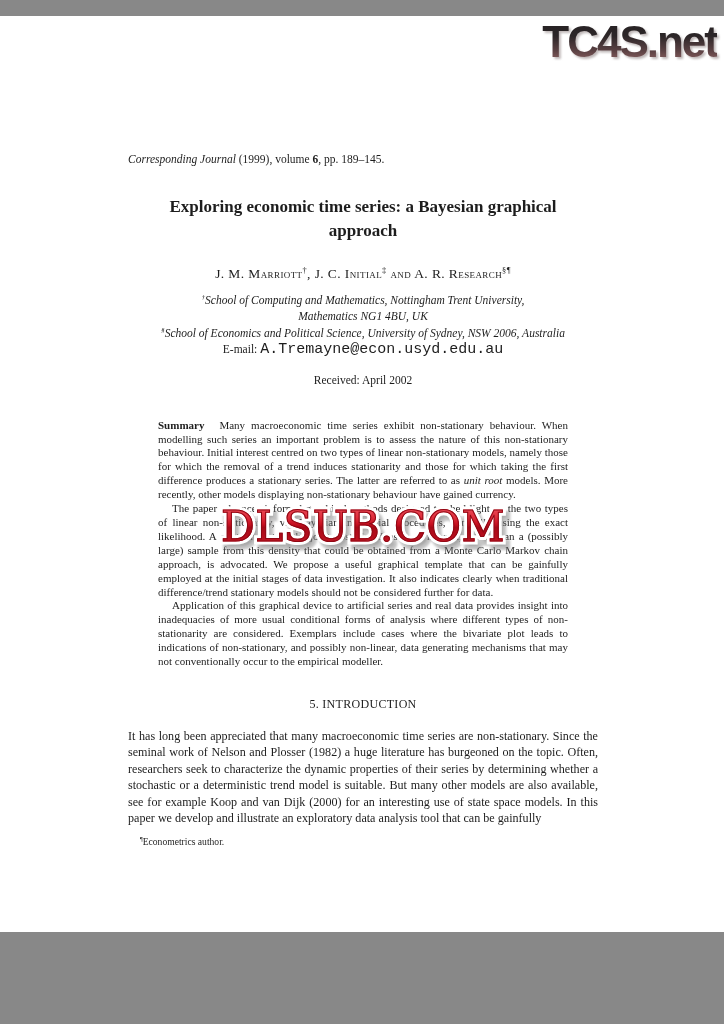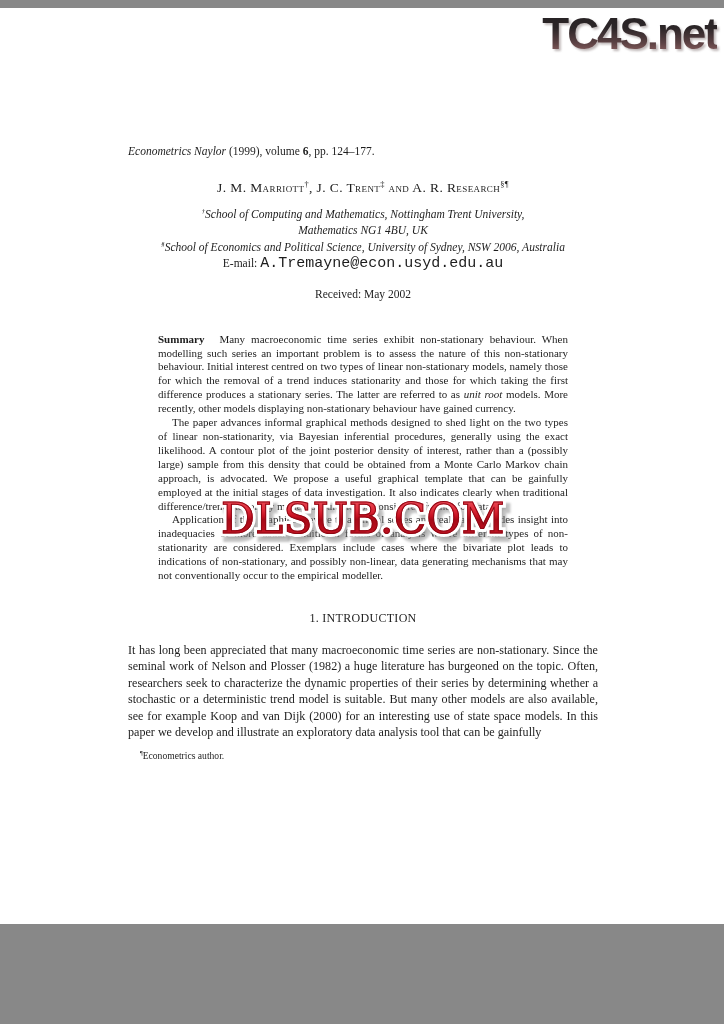--- a/index.html
+++ b/index.html
@@ -1,19 +1,19 @@
 <!DOCTYPE html>
 <html><head>
 <meta charset="utf-8">
 <style>
   html,body { margin:0; padding:0; background:#888; }
   .page {
     position:relative;
     width:724px; height:916px;
-    margin:8px auto;
+    margin:16px auto;
     background:#ffffff;
     font-family:"Liberation Serif", serif;
     color:#1d1d1d;
     overflow:hidden;
   }
   .content { position:absolute; left:128px; top:137px; width:470px; }
 
   .journal-line { font-size:11.5px; }
   .journal-line .it { font-style:italic; }
   .journal-line .b { font-weight:bold; }
@@ -93,45 +93,46 @@
 </head>
 <body>
 
 <div class="page">
 
   <div class="wm-tc4s">TC4S.net</div>
 
   <div class="content">
 
     <div class="journal-line">
-      <span class="it">Econometrics Naylor</span><span> (1999), volume </span><span class="b">6</span><span>, pp. 124–177.</span>
+      <span class="it">Corresponding Journal</span><span> (1999), volume </span><span class="b">6</span><span>, pp. 189–145.</span>
     </div>
 
+    <h1 class="title">Exploring economic time series: a Bayesian graphical approach</h1>
 
     <div class="authors">
-      <span>J. M. Marriott</span><sup>†</sup><span>, J. C. Trent</span><sup>‡</sup><span> and A. R. Research</span><sup>§¶</sup>
+      <span>J. M. Marriott</span><sup>†</sup><span>, J. C. Initial</span><sup>‡</sup><span> and A. R. Research</span><sup>§¶</sup>
     </div>
 
     <div class="affils">
       <div><sup>†</sup><span>School of Computing and Mathematics, Nottingham Trent University,</span></div>
       <div><span>Mathematics NG1 4BU,  UK</span></div>
       <div><sup>§</sup><span>School of Economics and Political Science, University of Sydney, NSW 2006, Australia</span></div>
       <div class="email-line"><span>E-mail: </span><span class="mono">A.Tremayne@econ.usyd.edu.au</span></div>
     </div>
 
-    <div class="received">Received:  May 2002</div>
+    <div class="received">Received:  April 2002</div>
 
     <div class="summary">
       <p><span class="lbl">Summary</span><span>Many macroeconomic time series exhibit non-stationary behaviour. When modelling such series an important problem is to assess the nature of this non-stationary behaviour. Initial interest centred on two types of linear non-stationary models, namely those for which the removal of a trend induces stationarity and those for which taking the first difference produces a stationary series. The latter are referred to as </span><span class="em">unit root</span><span> models. More recently, other models displaying non-stationary behaviour have gained currency.</span></p>
       <p class="indent">The paper advances informal graphical methods designed to shed light on the two types of linear non-stationarity, via Bayesian inferential procedures, generally using the exact likelihood. A contour plot of the joint posterior density of interest, rather than a (possibly large) sample from this density that could be obtained from a Monte Carlo Markov chain approach, is advocated. We propose a useful graphical template that can be gainfully employed at the initial stages of data investigation. It also indicates clearly when traditional difference/trend stationary models should not be considered further for data.</p>
       <p class="indent">Application of this graphical device to artificial series and real data provides insight into inadequacies of more usual conditional forms of analysis where different types of non-stationarity are considered. Exemplars include cases where the bivariate plot leads to indications of non-stationary, and possibly non-linear, data generating mechanisms that may not conventionally occur to the empirical modeller.</p>
     </div>
 
 
-    <div class="sec-heading">1. INTRODUCTION</div>
+    <div class="sec-heading">5. INTRODUCTION</div>
 
     <div class="intro">
       <p>It has long been appreciated that many macroeconomic time series are non-stationary. Since the seminal work of Nelson and Plosser (1982) a huge literature has burgeoned on the topic. Often, researchers seek to characterize the dynamic properties of their series by determining whether a stochastic or a deterministic trend model is suitable. But many other models are also available, see for example Koop and van Dijk (2000) for an interesting use of state space models. In this paper we develop and illustrate an exploratory data analysis tool that can be gainfully</p>
     </div>
 
     <div class="footnote">
       <sup>¶</sup><span>Econometrics author.</span>
     </div>
 
 

